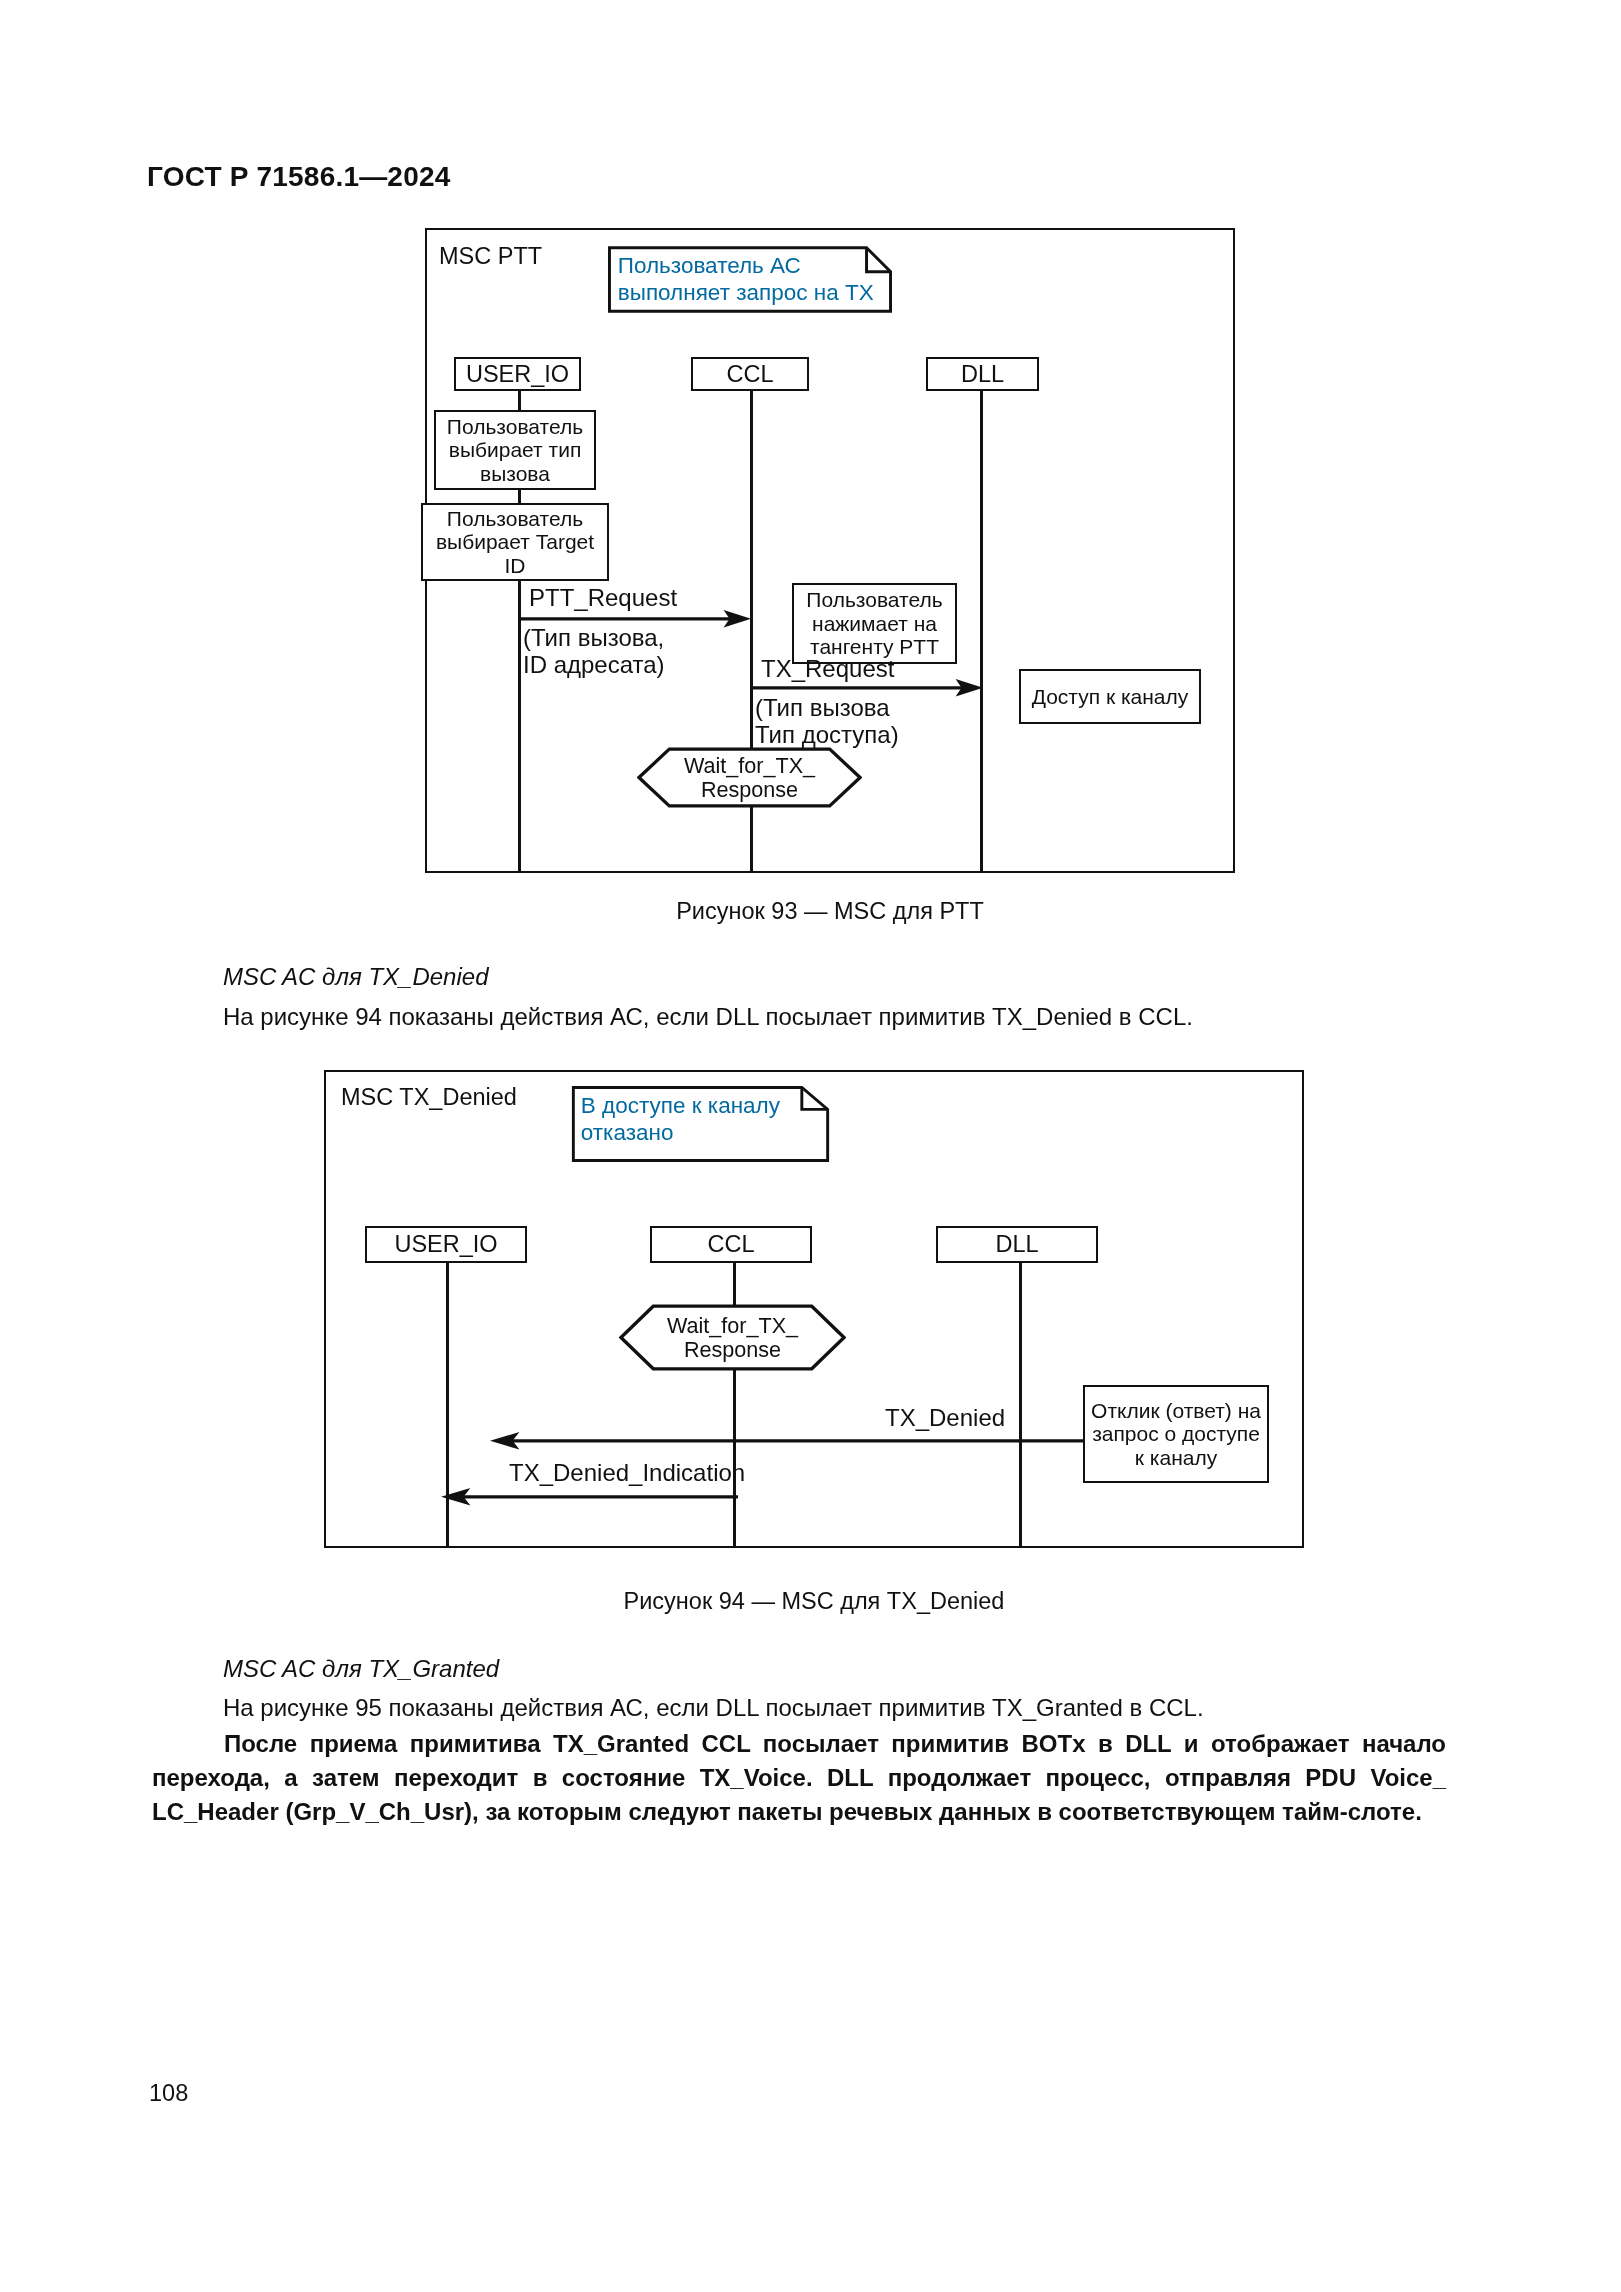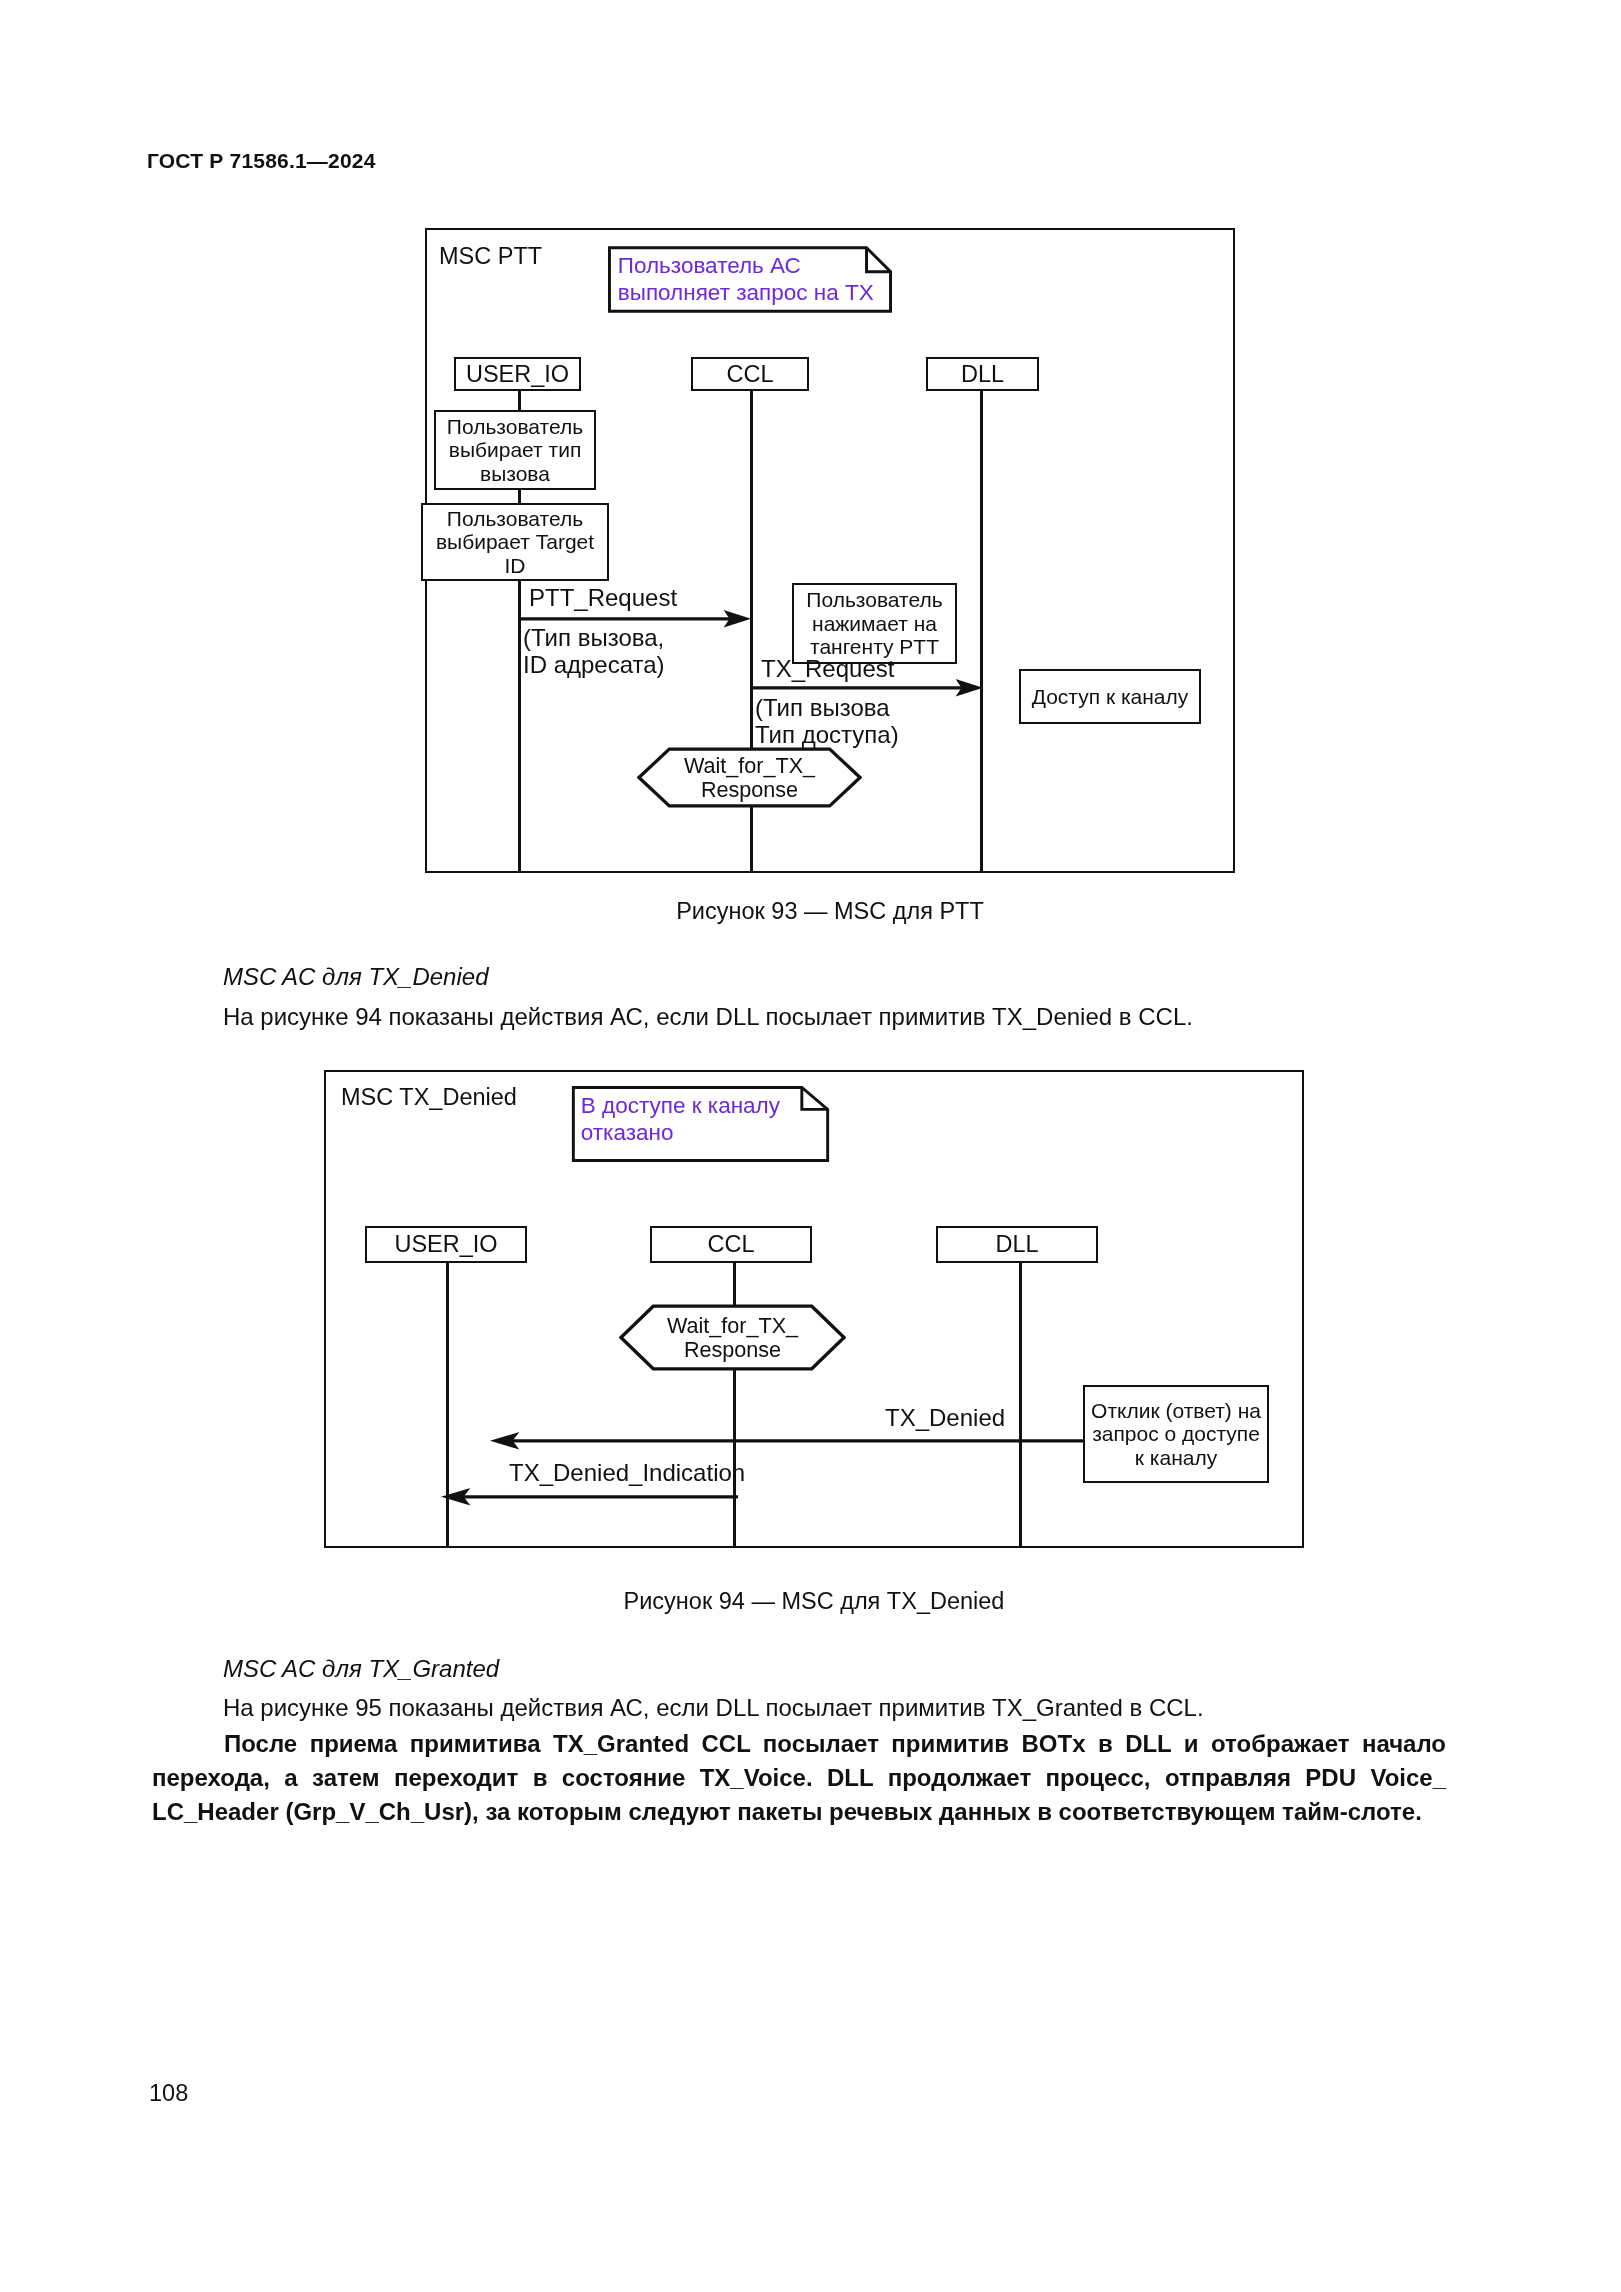--- a/index.html
+++ b/index.html
@@ -6,22 +6,22 @@
   body{
     width:1621px;height:2293px;position:relative;
     font-family:"Liberation Sans", sans-serif;
     color:#1a1a1a;
     -webkit-font-smoothing:antialiased;
   }
   .page{position:absolute;inset:0;}
 
   
   .doc-header{
-    position:absolute;left:147px;top:149px;
-    font-size:21px;font-weight:bold;letter-spacing:0.2px;
+    position:absolute;left:147px;top:161px;
+    font-size:28px;font-weight:bold;letter-spacing:0.2px;
     color:#111;
   }
 
   
   .body-text{
     position:absolute;
     font-size:24px;line-height:33px;color:#111;
   }
   .sec-head{
     position:absolute;font-style:italic;font-size:24px;color:#111;
@@ -54,21 +54,21 @@
     font-size:23.5px;color:#111;
   }
   .action-box{
     position:absolute;border:2.9px solid #111;background:#fff;box-sizing:border-box;
     display:flex;align-items:center;justify-content:center;
     text-align:center;font-size:21px;line-height:23.5px;color:#111;
     padding:2px 2px;
   }
   .note-box{
     position:absolute;background:#fff;box-sizing:border-box;
-    font-size:22.5px;line-height:27.4px;color:#6d28d9;
+    font-size:22.5px;line-height:27.4px;color:#0369a1;
     padding:5.9px 9.8px 5.9px 9.8px;
   }
   .note-box .note-svg{position:absolute;left:0;top:0;}
   .note-box .note-txt{position:relative;z-index:2;white-space:pre-line;}
 
   .state-hex{position:absolute;}
   .state-hex .hex-label{
     position:absolute;left:0;right:0;top:50%;transform:translateY(-50%);
     text-align:center;font-size:21.6px;line-height:24.5px;color:#111;
     white-space:pre-line;z-index:2;

